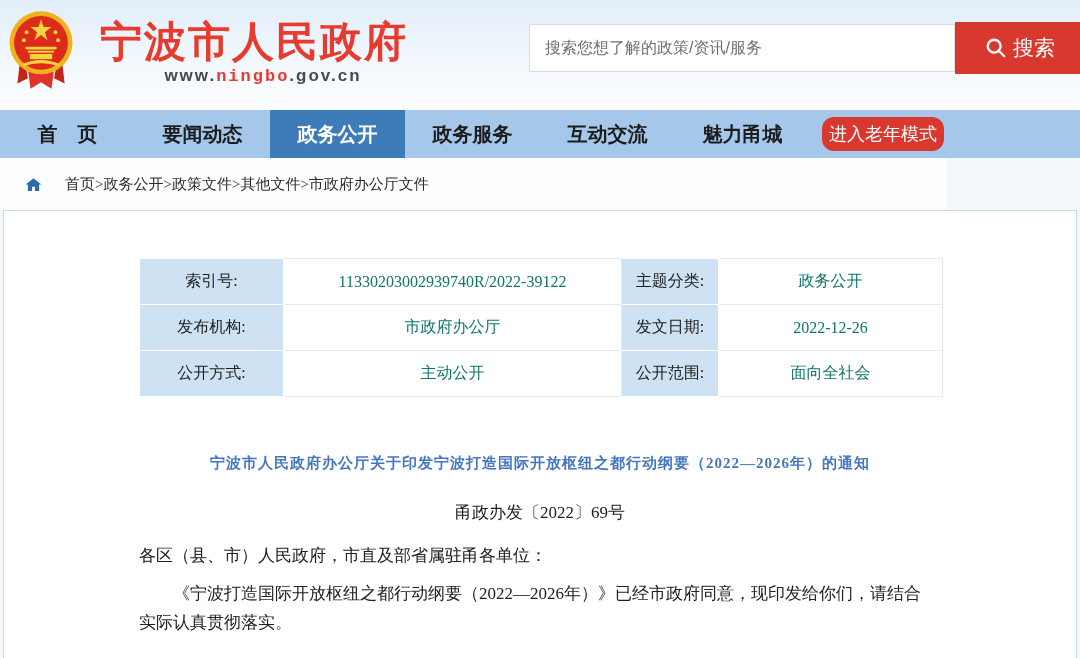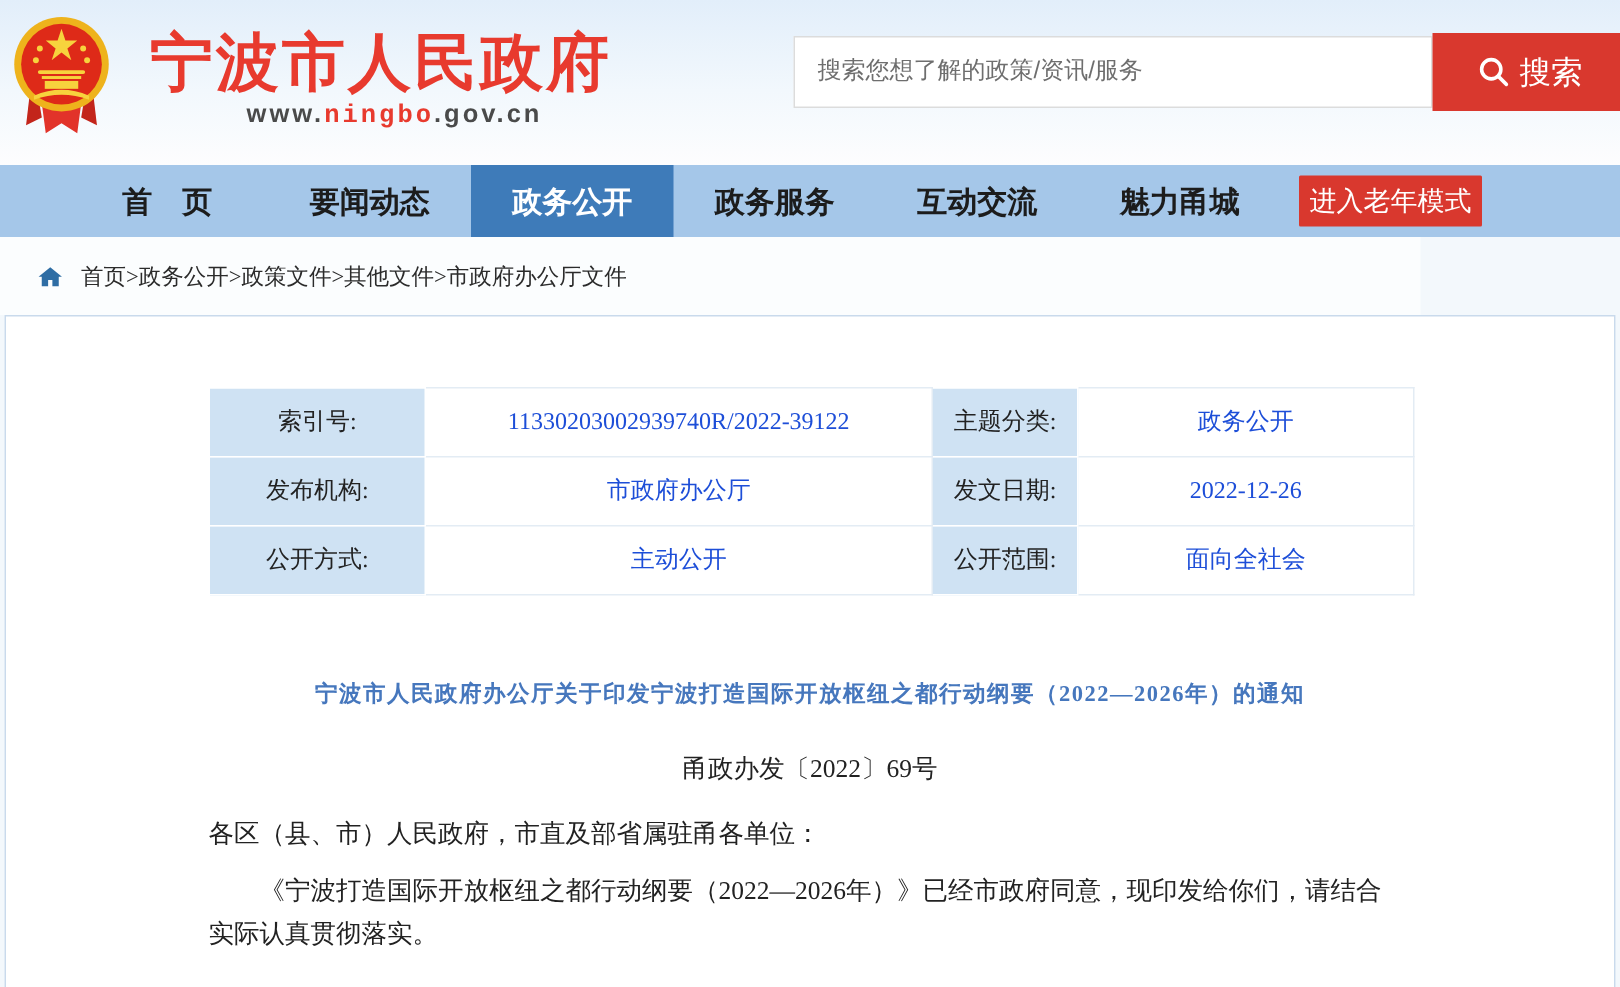--- a/index.html
+++ b/index.html
@@ -40,55 +40,55 @@
   .search-btn {
     position:absolute; left:426px; top:-2px; width:130px; height:52px;
     background:#d9382e; color:#fff; border:none; cursor:pointer;
     font-size:21px; display:flex; align-items:center; justify-content:center; gap:6px;
     font-family:"Liberation Sans",sans-serif;
   }
 
   
   .nav {
     position:absolute; left:0; top:110px; width:1080px; height:48px;
-    background:#a5c7e9; display:flex; align-items:stretch;padding-left:44px;
+    background:#a5c7e9; display:flex; align-items:stretch;
   }
   .nav-item {
     width:135px; display:flex; align-items:center; justify-content:center;
     font-size:20px; color:#1c1c1c; cursor:pointer;
     font-family:"Liberation Serif", serif; font-weight:600;
   }
   .nav-item.active { background:#3e7bb9; color:#fff; }
   .elder-btn {
     align-self:center; margin-left:12px; width:122px; height:34px;
-    background:#d9382e; color:#fff; border:none; border-radius:1px;
+    background:#d9382e; color:#fff; border:none; border-radius:12px;
     font-size:18px; cursor:pointer; font-family:"Liberation Serif", serif;
   }
 
   
   .breadcrumb-bar {
     position:absolute; left:0; top:158px; width:947px; height:52px;
-    background:#fbfdfe; display:flex; align-items:center; padding-left:25px; gap:12px;
+    background:#fbfdfe; display:flex; align-items:center; padding-left:25px; gap:23px;
   }
   .breadcrumb-text { font-size:15px; color:#2b2b2b; font-family:"Liberation Serif", serif; }
 
   
   .card {
     position:absolute; left:3px; top:210px; width:1074px; height:470px;
     background:#fff; border:1px solid #c9daec;
   }
 
   .meta-table {
     position:absolute; left:135px; top:47px;
     border-collapse:collapse; table-layout:fixed;
     font-family:"Liberation Serif", serif; font-size:16px;
   }
   .meta-table td {
     height:46px; text-align:center; vertical-align:middle;
-    border:1px solid #e3ecf4; background:#fff; color:#1d4ed8;
+    border:1px solid #e3ecf4; background:#fff; color:#0f766e;
   }
   .meta-table td.lbl { background:#cfe2f3; border-color:#ffffff; color:#222; }
   .c1{width:144px;} .c2{width:338px;} .c3{width:97px;} .c4{width:224px;}
 
   .doc-title {
     margin:230px auto 0; max-width:790px;
     text-align:center; color:#4677bd;
     font-family:"Liberation Serif", serif; font-size:15px; font-weight:600;
     line-height:44px; letter-spacing:1px;
   }

